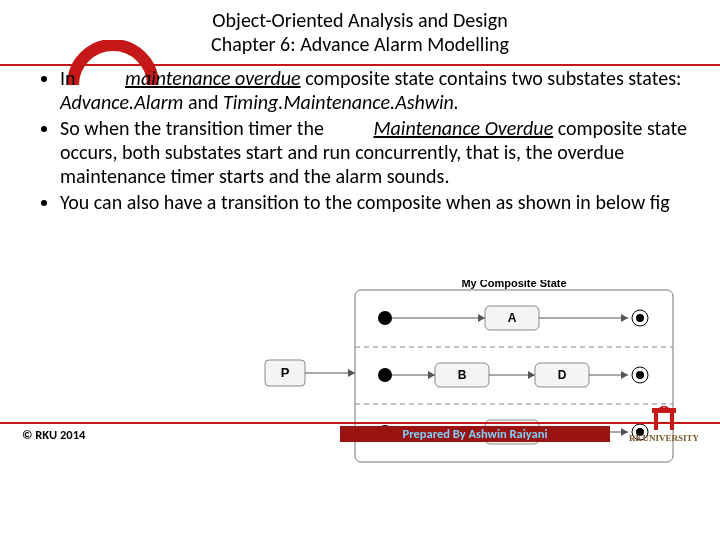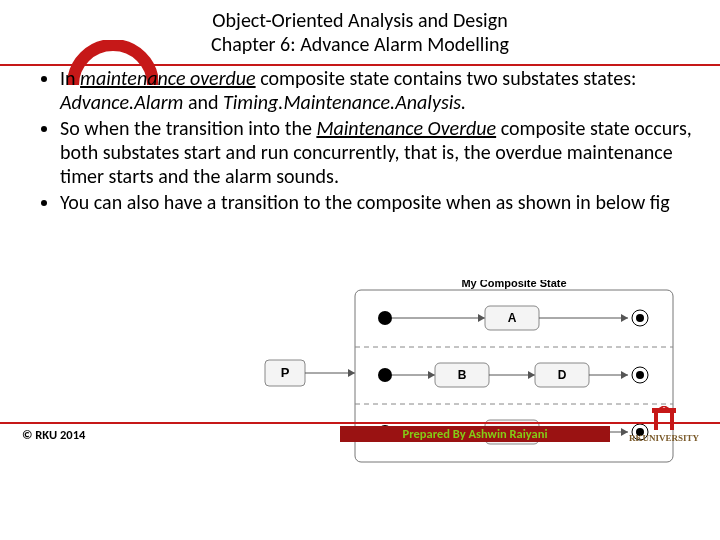--- a/index.html
+++ b/index.html
@@ -86,58 +86,58 @@
     bottom: 0;
     margin-left: 16px;
   }
   .footer-center {
     position: absolute;
     left: 340px;
     right: 110px;
     bottom: 0;
     height: 16px;
     background: #9a1212;
-    color: #84cc16;
+    color: #7dd3fc;
     text-align: center;
     line-height: 16px;
     font-weight: bold;
   }
   .footer-logo {
     position: absolute;
     right: 6px;
     bottom: -4px;
     width: 100px;
     height: 40px;
   }
   .i { font-style: italic; }
-  .u { text-decoration: underline; }
+  .u { text-decoration: underline; padding-left: 45px; }
 </style>
 </head>
 <body>
 
 <div class="slide">
 
   <div class="header-block">
     <div>Object-Oriented Analysis and Design</div>
     <div>Chapter 6: Advance Alarm Modelling</div>
   </div>
 
   <svg class="logo-arch" viewBox="0 0 90 60">
     <path d="M 5 45 A 40 40 0 0 1 85 45" stroke="#C61818" stroke-width="12" fill="none" stroke-linecap="butt"></path>
   </svg>
 
   <div class="redline"></div>
 
   <div class="content">
     <ul>
       <li>
-        <span>In </span><span class="i u">maintenance overdue</span><span> composite state contains two substates states: </span><span class="i">Advance.Alarm</span><span> and </span><span class="i">Timing.Maintenance.Analysis.</span>
+        <span>In </span><span class="i u">maintenance overdue</span><span> composite state contains two substates states: </span><span class="i">Advance.Alarm</span><span> and </span><span class="i">Timing.Maintenance.Ashwin.</span>
       </li>
       <li>
-        <span>So when the transition into the </span><span class="i u">Maintenance Overdue</span><span> composite state occurs, both substates start and run concurrently, that is, the overdue maintenance timer starts and the alarm sounds.</span>
+        <span>So when the transition timer the </span><span class="i u">Maintenance Overdue</span><span> composite state occurs, both substates start and run concurrently, that is, the overdue maintenance timer starts and the alarm sounds.</span>
       </li>
       <li>
         <span>You can also have a transition to the composite when as shown in below fig</span>
       </li>
     </ul>
   </div>
 
   <svg class="diagram" viewBox="0 0 420 190">
 
     <rect x="5" y="80" width="40" height="26" rx="4" fill="#f4f4f4" stroke="#888"></rect>

